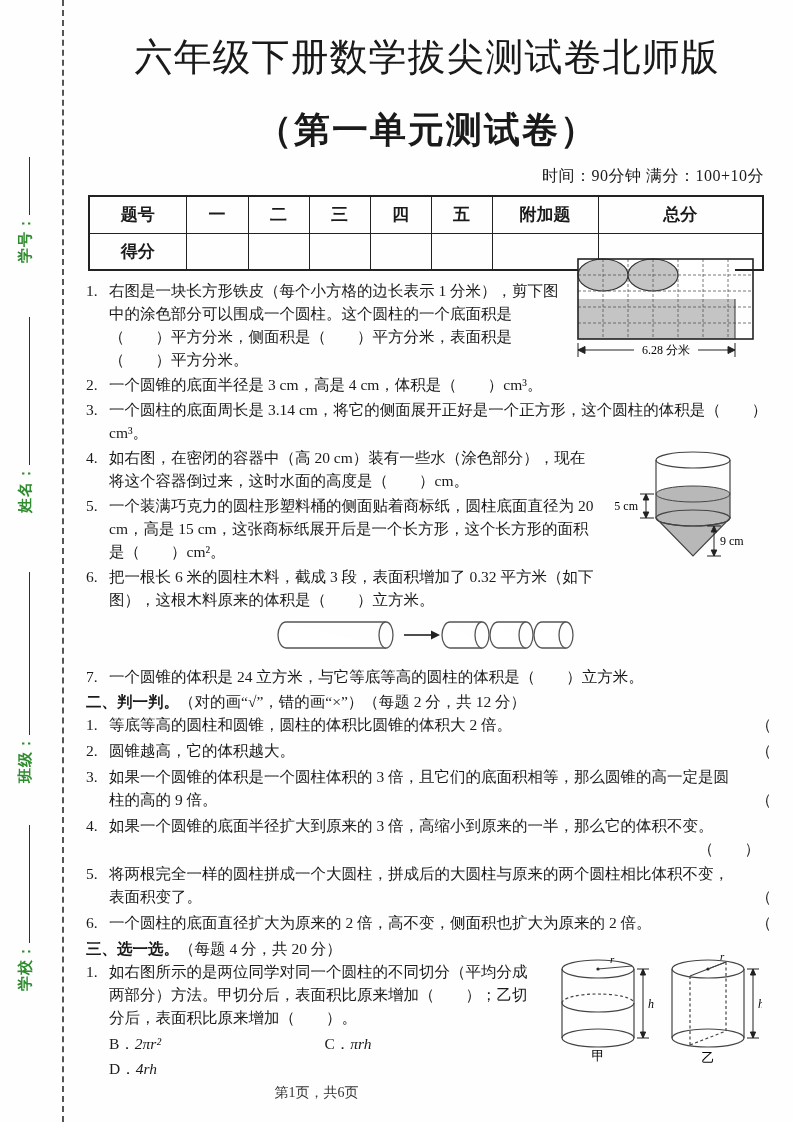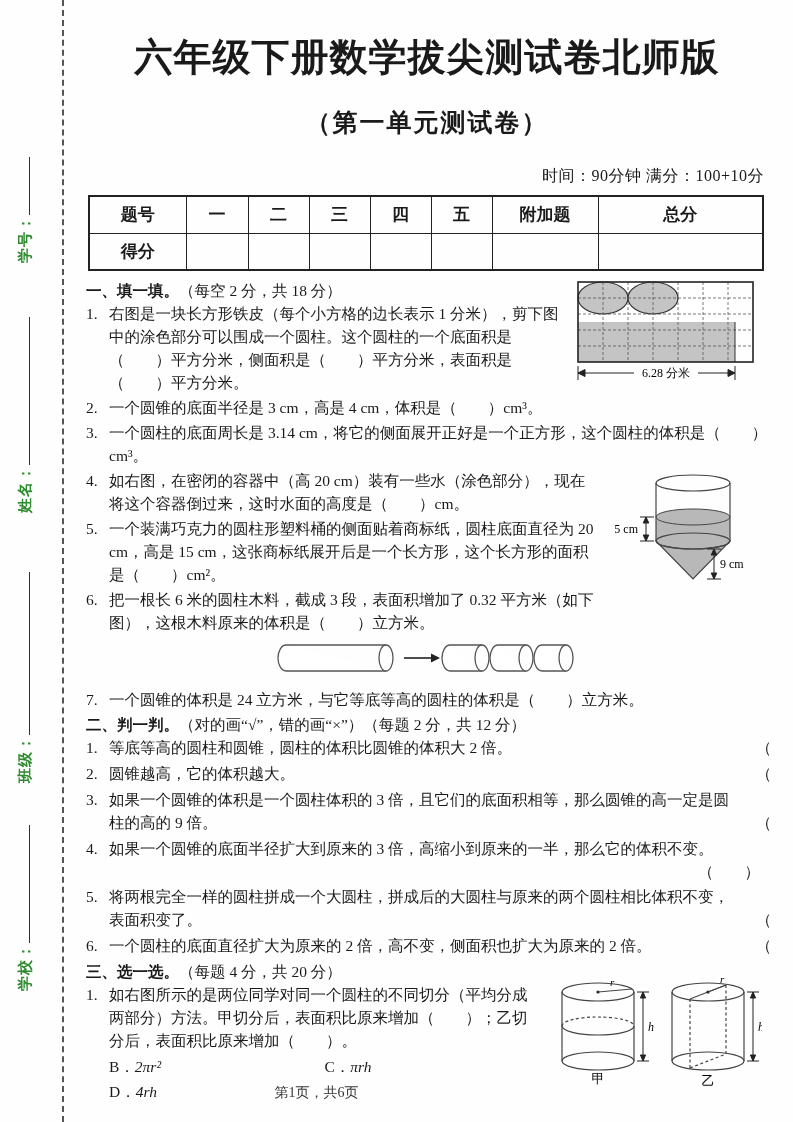--- a/index.html
+++ b/index.html
@@ -23,25 +23,25 @@
   }
   .side-label { color:#2e8b2e; font-weight:bold; letter-spacing:1px; }
   .side-line {
     display:inline-block; height:13px; vertical-align:baseline;
     border-bottom:1.6px solid #2f2f2f;
   }
   
   .main { position:absolute; left:86px; top:0; width:682px; }
   .title {
     position:absolute; left:0; top:32px; width:682px;
-    text-align:center; font-size:38px; font-weight:bold; letter-spacing:1px;
+    text-align:center; font-size:38px; font-weight:normal; letter-spacing:1px;
   }
   .subtitle {
     position:absolute; left:0; top:106px; width:682px;
-    text-align:center; font-size:25px; font-weight:bold; letter-spacing:2px;
+    text-align:center; font-size:36px; font-weight:bold; letter-spacing:2px;
   }
   .meta {
     position:absolute; right:4px; top:166px;
     font-size:16px; letter-spacing:0.5px;
   }
   
   table.score {
     position:absolute; left:2px; top:195px; width:676px;
     border-collapse:collapse; table-layout:fixed;
   }
@@ -133,23 +133,20 @@
       <td></td>
       <td></td>
       <td></td>
     </tr>
   </tbody>
     </table>
 
   <div class="content">
 
     <div class="clearfix">
-      <div>
-        <span class="sec-head">一、填一填。</span><span class="sec-note">（每空 2 分，共 18 分）</span>
-      </div>
 
       <svg class="img-right img-grid" width="192" height="104" viewBox="0 0 192 104">
         <rect x="2" y="2" width="157" height="40" fill="#ffffff" stroke="none"></rect>
         <rect x="2" y="42" width="157" height="40" fill="#c4c4c4" stroke="none"></rect>
         <ellipse cx="27" cy="18" rx="25" ry="16" fill="#c4c4c4" stroke="#333" stroke-width="1.2"></ellipse>
         <ellipse cx="77" cy="18" rx="25" ry="16" fill="#c4c4c4" stroke="#333" stroke-width="1.2"></ellipse>
         <g stroke="#555" stroke-width="0.8" stroke-dasharray="3,2">
           <line x1="27" y1="2" x2="27" y2="82"></line>
             <line x1="52" y1="2" x2="52" y2="82"></line>
           <line x1="77" y1="2" x2="77" y2="82"></line>

